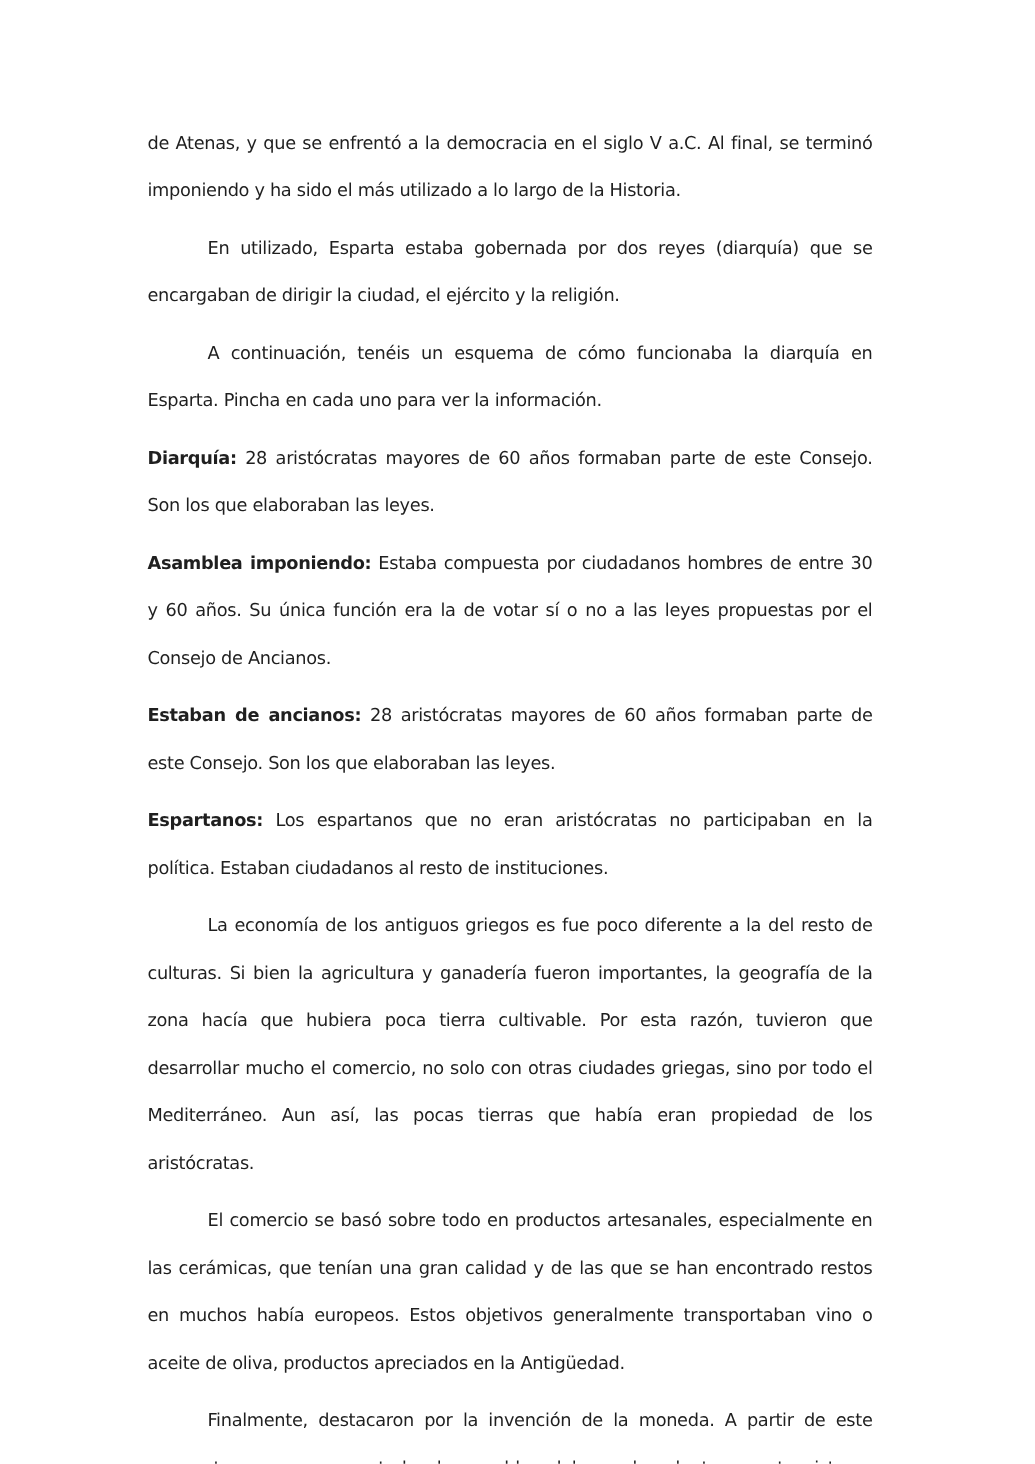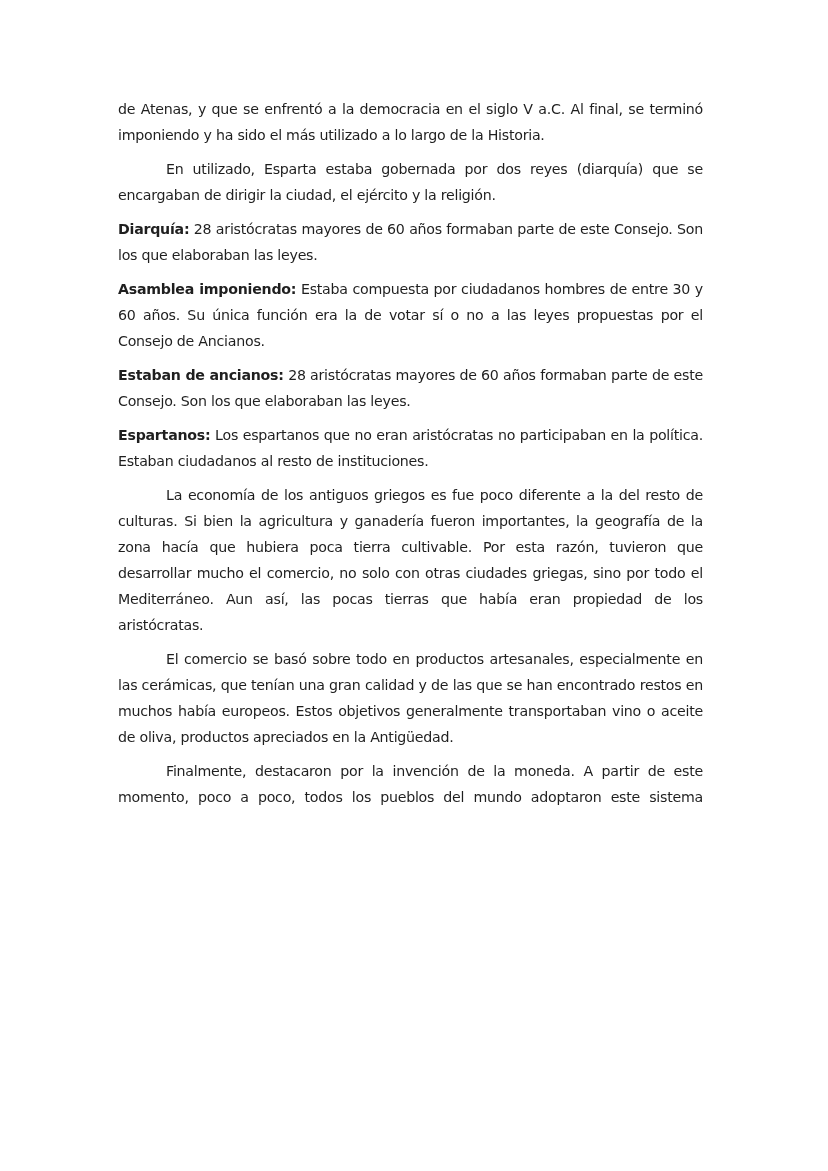--- a/index.html
+++ b/index.html
@@ -4,43 +4,44 @@
 <style>
   html, body { margin: 0; padding: 0; background: #ffffff; }
   body {
     width: 828px; height: 1171px; position: relative; overflow: hidden;
     font-family: "DejaVu Sans", sans-serif;
     color: #1f1f1f;
   }
   .page { position: absolute; left: 118px; top: 96px; width: 592px; }
   .p {
     font-size: 14.2px;
-    line-height: 26px;
+    line-height: 38px;
     text-align: justify;
-    margin: 0 7px 8px 0;
+    margin: 0 12px 8px 0;
     letter-spacing: -0.25px;
     word-spacing: 0px;
   }
   .indent { text-indent: 48px; }
   .term { font-weight: bold; }
   .heading {
     font-family: "Liberation Sans", sans-serif;
     color: #2e5597;
     font-size: 20px;
     font-weight: normal;
     margin: 54px 0 10px 0;
     line-height: 28px;
   }
 </style>
 </head>
 <body>
 
 <div class="page">
   <p class="p">de Atenas, y que se enfrentó a la democracia en el siglo V a.C.  Al final, se terminó imponiendo y ha sido el más utilizado a lo largo de la Historia.</p>
   <p class="p indent">En utilizado, Esparta estaba gobernada por dos reyes (diarquía) que se encargaban de dirigir la ciudad, el ejército y la religión.</p>
+  <p class="p indent">A continuación, tenéis un esquema de cómo funcionaba la diarquía en Esparta. Pincha en cada uno para ver la información.</p>
 
   <p class="p"><span class="term">Diarquía:</span><span> 28 aristócratas mayores de 60 años formaban parte de este Consejo. Son los que elaboraban las leyes.</span></p>
   <p class="p"><span class="term">Asamblea imponiendo:</span><span> Estaba compuesta por ciudadanos hombres de entre 30 y 60 años. Su única función era la de votar sí o no a las leyes propuestas por el Consejo de Ancianos.</span></p>
   <p class="p"><span class="term">Estaban de ancianos:</span><span> 28 aristócratas mayores de 60 años formaban parte de este Consejo. Son los que elaboraban las leyes.</span></p>
   <p class="p"><span class="term">Espartanos:</span><span> Los espartanos que no eran aristócratas no participaban en la política. Estaban ciudadanos al resto de instituciones.</span></p>
 
 
   <p class="p indent">La economía de los antiguos griegos es fue poco diferente a la del resto de culturas. Si bien la agricultura y ganadería fueron importantes, la geografía de la zona hacía que hubiera poca tierra cultivable. Por esta razón, tuvieron que desarrollar mucho el comercio, no solo con otras ciudades griegas, sino por todo el Mediterráneo. Aun así, las pocas tierras que había eran propiedad de los aristócratas.</p>
   <p class="p indent">El comercio se basó sobre todo en productos artesanales, especialmente en las cerámicas, que tenían una gran calidad y de las que se han encontrado restos en muchos había europeos. Estos objetivos generalmente transportaban vino o aceite de oliva, productos apreciados en la Antigüedad.</p>
   <p class="p indent" style="text-align-last: justify;">Finalmente, destacaron por la invención de la moneda. A partir de este momento, poco a poco, todos los pueblos del mundo adoptaron este sistema</p>

